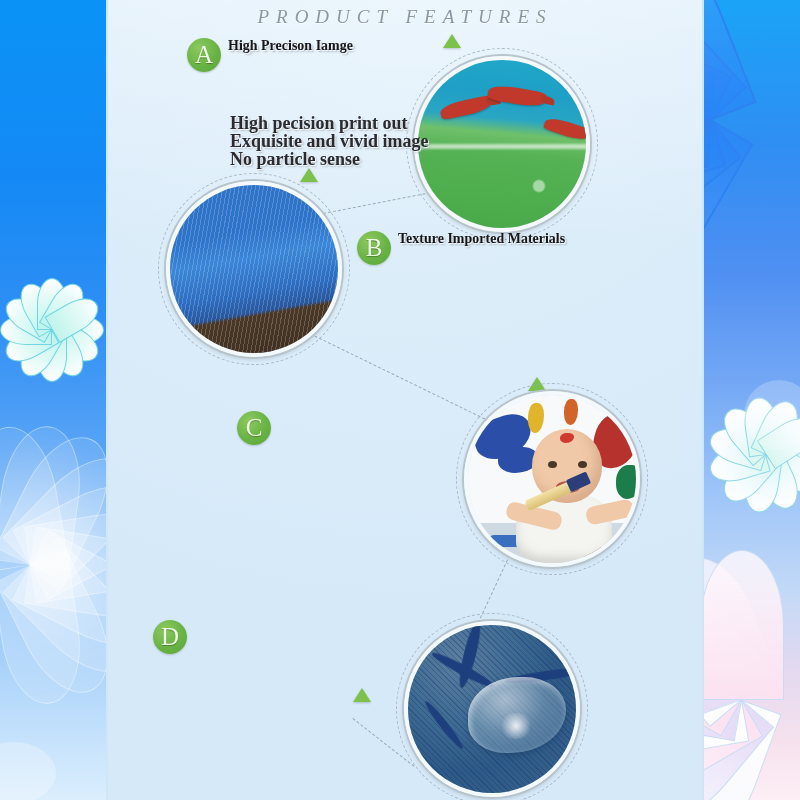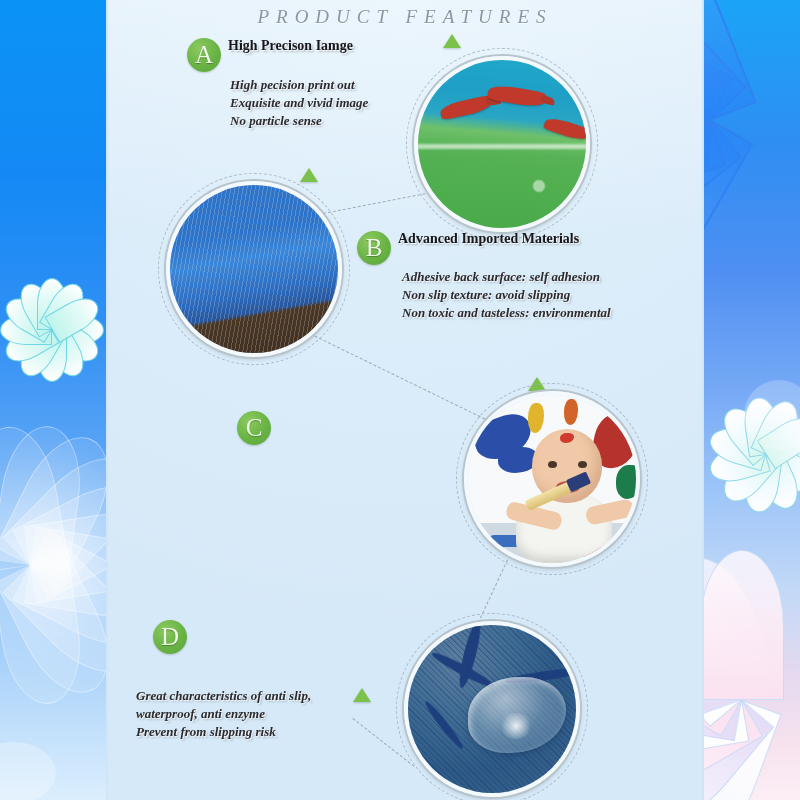--- a/index.html
+++ b/index.html
@@ -224,27 +224,27 @@
     font-family: "Liberation Serif", "DejaVu Serif", serif;
     font-weight: bold;
     font-size: 14px;
     color: #17181c;
     white-space: nowrap;
     text-shadow: 1px 1px 1px rgba(255,255,255,.95), 2px 2px 2px rgba(120,130,140,.55);
   }
   .feat-lines {
     position: absolute;
     font-family: "Liberation Serif", "DejaVu Serif", serif;
-    font-style: italic;
     font-weight: bold;
-    font-size: 13px;
+    font-size: 18px;
     line-height: 18px;
     color: #2a2b30;
     white-space: nowrap;
     text-shadow: 1px 1px 1px rgba(255,255,255,.9), 2px 2px 2px rgba(130,140,150,.5);
+    margin-top: 38px;
   }
 
   
   .dash-line {
     position: absolute;
     height: 0;
     border-top: 1.5px dashed #8f9fae;
     transform-origin: 0 0;
     opacity: .85;
   }
@@ -362,24 +362,21 @@
     <div class="feat-title" style="left:120px; top:38px;">High Precison Iamge</div>
     <div class="feat-lines" style="left:122px; top:76px; white-space:pre;">High pecision print out
 Exquisite and vivid image
 No particle sense</div>
 
     <div class="ring" style="left:50px; top:173px; width:192px; height:192px;"></div>
     <div class="photo pB" style="left:58px; top:181px; width:176px; height:176px;">
       <div class="inner"></div>
     </div>
     <div class="badge" style="left:249px; top:231px;">B</div>
-    <div class="feat-title" style="left:290px; top:231px;">Advanced Imported Materials</div>
-    <div class="feat-lines" style="left:294px; top:268px; white-space:pre;">Adhesive back surface: self adhesion
-Non slip texture: avoid slipping
-Non toxic and tasteless: environmental</div>
+    <div class="feat-title" style="left:290px; top:231px;">Texture Imported Materials</div>
 
     <div class="ring" style="left:348px; top:383px; width:192px; height:192px;"></div>
     <div class="photo pC" style="left:356px; top:391px; width:176px; height:176px;">
       <div class="inner">
         <div class="paint-splat" style="left:6px;  top:22px;  width:58px; height:40px; background:#2b4fa8; transform:rotate(-18deg);"></div>
         <div class="paint-splat" style="left:30px; top:52px;  width:40px; height:26px; background:#2b4fa8;"></div>
         <div class="paint-splat" style="left:126px;top:18px;  width:44px; height:56px; background:#b5332c; transform:rotate(12deg);"></div>
         <div class="paint-splat" style="left:148px;top:70px;  width:26px; height:34px; background:#1d7d4a;"></div>
         <div class="paint-splat" style="left:60px; top:8px;   width:16px; height:30px; background:#e0b52c;"></div>
         <div class="paint-splat" style="left:96px; top:4px;   width:14px; height:26px; background:#d2642a;"></div>
@@ -403,18 +400,15 @@
     <div class="photo pD" style="left:296px; top:621px; width:176px; height:176px;">
       <div class="inner">
         <div class="vein" style="left:56px;  top:-6px;  width:12px; height:70px; transform:rotate(14deg);"></div>
         <div class="vein" style="left:20px;  top:40px;  width:70px; height:10px; transform:rotate(28deg);"></div>
         <div class="vein" style="left:96px;  top:46px;  width:84px; height:9px;  transform:rotate(-8deg);"></div>
         <div class="vein" style="left:6px;   top:96px;  width:60px; height:8px;  transform:rotate(52deg);"></div>
         <div class="droplet" style="left:60px; top:52px; width:98px; height:76px;"></div>
       </div>
     </div>
     <div class="badge" style="left:45px; top:620px;">D</div>
-    <div class="feat-lines" style="left:28px; top:687px; white-space:pre;">Great characteristics of anti slip,
-waterproof, anti enzyme
-Prevent from slipping risk</div>
 
   </div>
 </div>
 
 </body></html>

